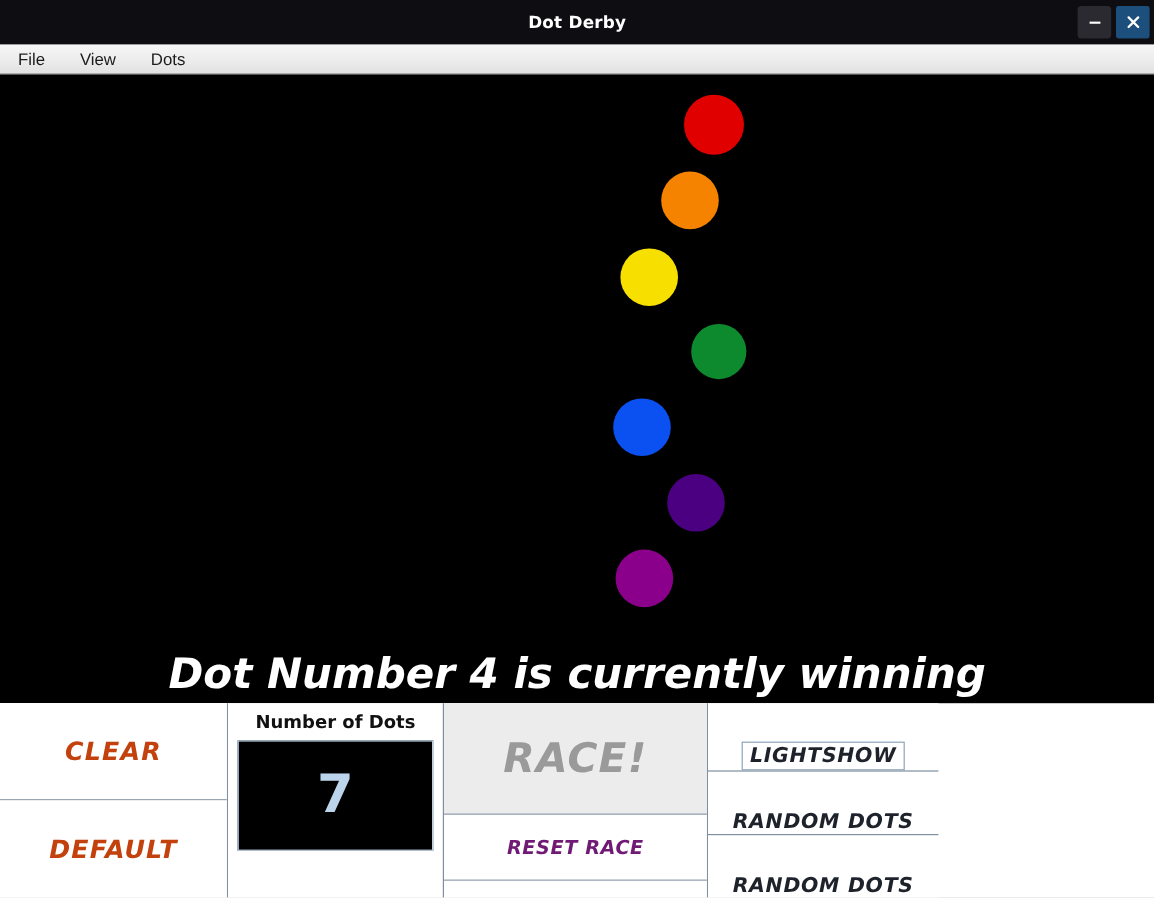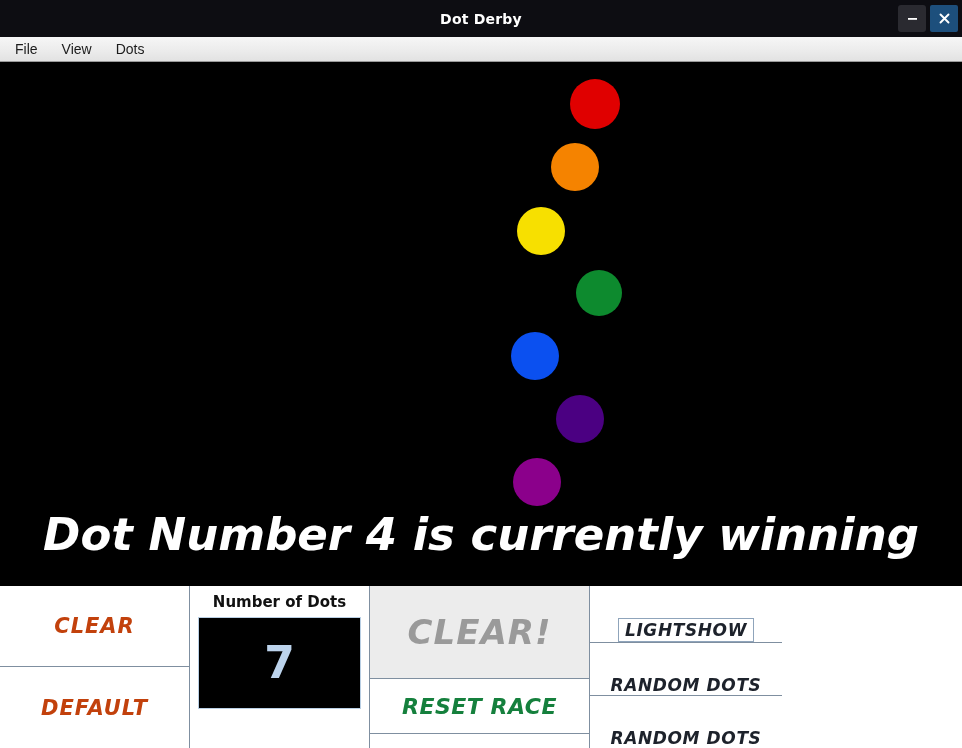--- a/index.html
+++ b/index.html
@@ -62,21 +62,21 @@
 
   
   .menubar {
     height: 25px;
     flex: 0 0 25px;
     background: linear-gradient(to bottom, #f6f6f6 0%, #ececec 55%, #e2e2e2 100%);
     border-bottom: 1px solid #9a9a9a;
     display: flex;
     align-items: center;
     padding-left: 8px;
-    gap: 10px;
+    gap: 15px;
   }
   .menu-item {
     font-size: 14px;
     color: #1b1b1b;
     padding: 2px 7px;
     cursor: default;
     font-family: "Liberation Sans", sans-serif;
   }
 
   
@@ -87,24 +87,24 @@
     overflow: hidden;
   }
   .dot {
     position: absolute;
     border-radius: 50%;
   }
   .status-line {
     position: absolute;
     left: 0;
     right: 0;
-    bottom: 24px;
+    bottom: 3px;
     text-align: center;
     color: #ffffff;
-    font-size: 45px;
+    font-size: 35px;
     font-weight: bold;
     font-style: italic;
     font-family: "DejaVu Sans", sans-serif;
     white-space: nowrap;
   }
 
   
   .controls {
     flex: 0 0 163px;
     height: 163px;
@@ -188,24 +188,24 @@
     font-family: "DejaVu Sans", sans-serif;
     border-bottom: 1px solid #7f8fa0;
     cursor: default;
   }
   .reset-btn {
     flex: 0 0 55px;
     background: #ffffff;
     display: flex;
     align-items: center;
     justify-content: center;
-    font-size: 22px;
-    font-weight: bold;
-    font-style: italic;
-    color: #15803d;
+    font-size: 16px;
+    font-weight: bold;
+    font-style: italic;
+    color: #701a75;
     letter-spacing: 0.5px;
     font-family: "DejaVu Sans", sans-serif;
     cursor: pointer;
     border-bottom: 1px solid #7f8fa0;
   }
   .panel-center-pad { flex: 1 1 auto; background: #ffffff; }
 
   
   .panel-right {
     width: 192px;
@@ -282,21 +282,21 @@
 
     <div class="panel panel-readout">
       <div class="readout-label">Number of Dots</div>
       <div class="readout-screen">
         <div class="readout-value">7</div>
       </div>
       <div class="readout-pad"></div>
     </div>
 
     <div class="panel panel-center">
-      <div class="race-btn">CLEAR!</div>
+      <div class="race-btn">RACE!</div>
       <div class="reset-btn">RESET RACE</div>
       <div class="panel-center-pad"></div>
     </div>
 
 
     <div class="panel panel-right">
       <div class="right-btn">
         <span class="focus-ring">LIGHTSHOW</span>
       </div>
       <div class="right-btn">RANDOM DOTS</div>

